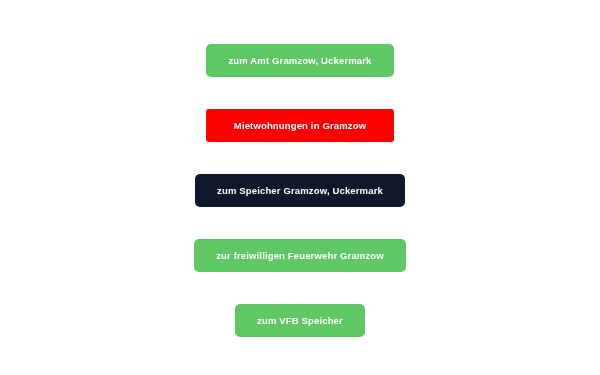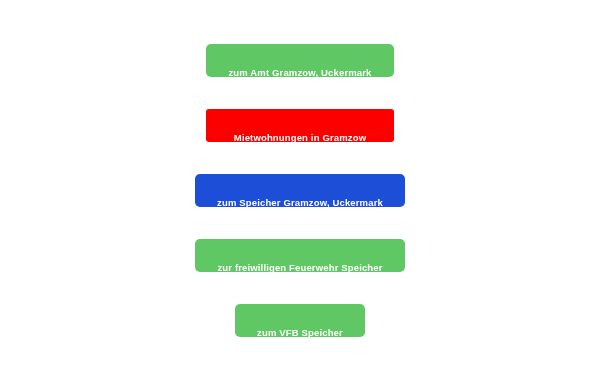--- a/index.html
+++ b/index.html
@@ -29,21 +29,21 @@
     display: flex;
     flex-direction: column;
     align-items: center;
     justify-content: center;
     gap: 32px;
     box-sizing: border-box;
     padding-top: 6px;
   }
   .link-button {
     display: inline-flex;
-    align-items: flex-end;
+    align-items: center;
     justify-content: center;
     box-sizing: border-box;
     height: 33px;
     padding: 0 22px;
     border: 0;
     outline: 0;
     border-radius: 5px;
     color: #ffffff;
     font-family: "Liberation Sans", sans-serif;
     font-size: 9.5px;
@@ -75,26 +75,26 @@
   <div class="link-list">
 
     <a class="link-button green" href="#" style="background-color: rgb(95, 199, 99);">
       <span class="link-button__label">zum Amt Gramzow, Uckermark</span>
     </a>
 
     <a class="link-button red" href="#" style="background-color: rgb(252, 0, 0);">
       <span class="link-button__label">Mietwohnungen in Gramzow</span>
     </a>
 
-    <a class="link-button green" href="#" style="background-color: #1d4ed8;">
+    <a class="link-button green" href="#" style="background-color: #0f172a;">
       <span class="link-button__label">zum Speicher Gramzow, Uckermark</span>
     </a>
 
     <a class="link-button green" href="#" style="background-color: rgb(95, 199, 99);">
-      <span class="link-button__label">zur freiwilligen Feuerwehr Speicher</span>
+      <span class="link-button__label">zur freiwilligen Feuerwehr Gramzow</span>
     </a>
 
     <a class="link-button green" href="#" style="background-color: rgb(95, 199, 99);">
       <span class="link-button__label">zum VFB Speicher</span>
     </a>
 
   </div>
 </div>
 
 </body></html>

